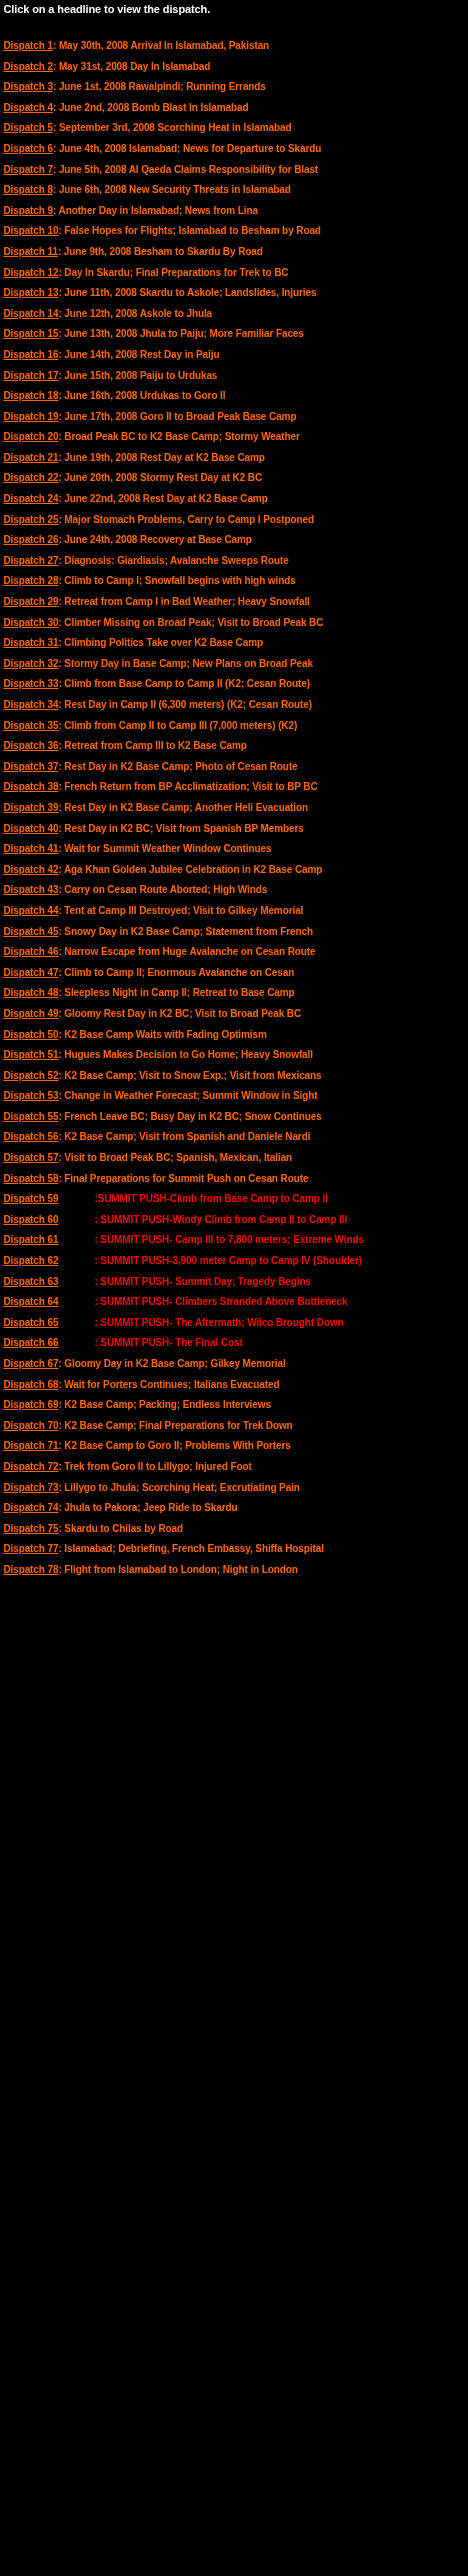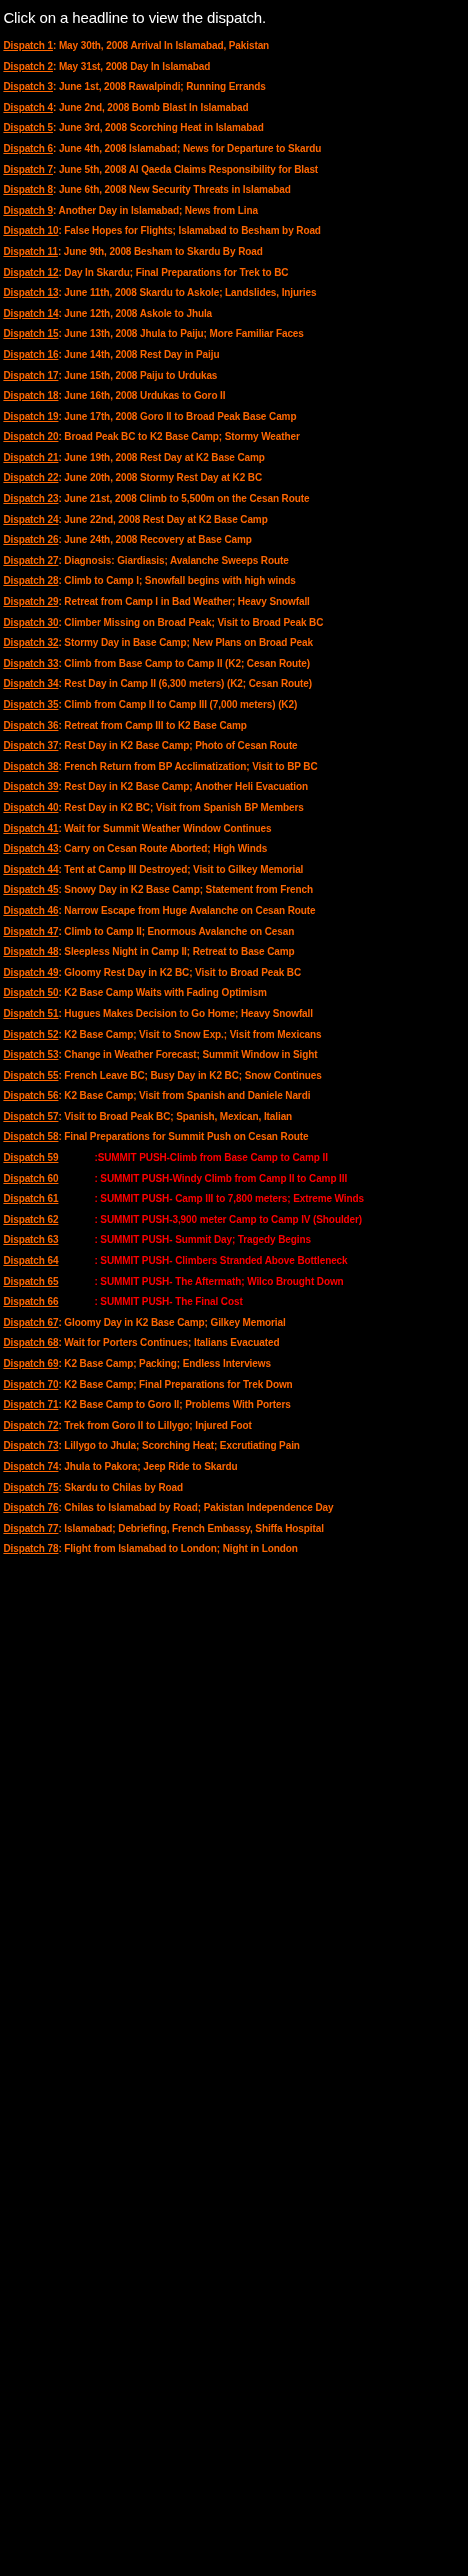--- a/index.html
+++ b/index.html
@@ -17,23 +17,23 @@
   #page {
     position: relative;
     width: 469px;
     height: 2576px;
     background: #000000;
     overflow: hidden;
   }
   .intro {
     position: absolute;
     left: 3.4px;
-    top: 9px;
-    font-size: 15px;
-    font-weight: normal;
+    top: 3px;
+    font-size: 11px;
+    font-weight: bold;
     color: #ffffff;
     letter-spacing: -0.1px;
     white-space: nowrap;
   }
   .list {
     position: absolute;
     left: 3.4px;
     top: 36px;
     right: 0;
   }
@@ -64,55 +64,57 @@
 
 <div id="page">
 
   <div class="intro">Click on a headline to view the dispatch.</div>
 
   <div class="list" id="dispatch-list">
       <div class="row"><span class="link">Dispatch 1</span><span class="rest">: May 30th, 2008 Arrival In Islamabad, Pakistan</span></div>
       <div class="row"><span class="link">Dispatch 2</span><span class="rest">: May 31st, 2008 Day In Islamabad</span></div>
       <div class="row"><span class="link">Dispatch 3</span><span class="rest">: June 1st, 2008 Rawalpindi; Running Errands</span></div>
       <div class="row"><span class="link">Dispatch 4</span><span class="rest">: June 2nd, 2008 Bomb Blast In Islamabad</span></div>
-      <div class="row"><span class="link">Dispatch 5</span><span class="rest">: June 3rd, 2008 Scorching Heat in Islamabad</span></div>
+      <div class="row"><span class="link">Dispatch 5</span><span class="rest">: September 3rd, 2008 Scorching Heat in Islamabad</span></div>
       <div class="row"><span class="link">Dispatch 6</span><span class="rest">: June 4th, 2008 Islamabad; News for Departure to Skardu</span></div>
       <div class="row"><span class="link">Dispatch 7</span><span class="rest">: June 5th, 2008 Al Qaeda Claims Responsibility for Blast</span></div>
       <div class="row"><span class="link">Dispatch 8</span><span class="rest">: June 6th, 2008 New Security Threats in Islamabad</span></div>
       <div class="row"><span class="link">Dispatch 9</span><span class="rest">: Another Day in Islamabad; News from Lina</span></div>
       <div class="row"><span class="link">Dispatch 10</span><span class="rest">: False Hopes for Flights; Islamabad to Besham by Road</span></div>
       <div class="row"><span class="link">Dispatch 11</span><span class="rest">: June 9th, 2008 Besham to Skardu By Road</span></div>
       <div class="row"><span class="link">Dispatch 12</span><span class="rest">: Day In Skardu; Final Preparations for Trek to BC</span></div>
       <div class="row"><span class="link">Dispatch 13</span><span class="rest">: June 11th, 2008 Skardu to Askole; Landslides, Injuries</span></div>
       <div class="row"><span class="link">Dispatch 14</span><span class="rest">: June 12th, 2008 Askole to Jhula</span></div>
       <div class="row"><span class="link">Dispatch 15</span><span class="rest">: June 13th, 2008 Jhula to Paiju; More Familiar Faces</span></div>
       <div class="row"><span class="link">Dispatch 16</span><span class="rest">: June 14th, 2008 Rest Day in Paiju</span></div>
       <div class="row"><span class="link">Dispatch 17</span><span class="rest">: June 15th, 2008 Paiju to Urdukas</span></div>
       <div class="row"><span class="link">Dispatch 18</span><span class="rest">: June 16th, 2008 Urdukas to Goro II</span></div>
       <div class="row"><span class="link">Dispatch 19</span><span class="rest">: June 17th, 2008 Goro II to Broad Peak Base Camp</span></div>
       <div class="row"><span class="link">Dispatch 20</span><span class="rest">: Broad Peak BC to K2 Base Camp; Stormy Weather</span></div>
       <div class="row"><span class="link">Dispatch 21</span><span class="rest">: June 19th, 2008 Rest Day at K2 Base Camp</span></div>
       <div class="row"><span class="link">Dispatch 22</span><span class="rest">: June 20th, 2008 Stormy Rest Day at K2 BC</span></div>
-      <div class="row"><span class="link">Dispatch 23</span><span class="rest">: June 21st, 2008 Climb to 5,500m on the Cesan Route</span></div>
       <div class="row"><span class="link">Dispatch 24</span><span class="rest">: June 22nd,  2008 Rest Day at K2 Base Camp</span></div>
+      <div class="row"><span class="link">Dispatch 25</span><span class="rest">: Major Stomach Problems, Carry to Camp I Postponed</span></div>
       <div class="row"><span class="link">Dispatch 26</span><span class="rest">: June 24th, 2008 Recovery at Base Camp</span></div>
       <div class="row"><span class="link">Dispatch 27</span><span class="rest">: Diagnosis: Giardiasis; Avalanche Sweeps Route</span></div>
       <div class="row"><span class="link">Dispatch 28</span><span class="rest">: Climb to Camp I; Snowfall begins with high winds</span></div>
       <div class="row"><span class="link">Dispatch 29</span><span class="rest">: Retreat from Camp I in Bad Weather; Heavy Snowfall</span></div>
       <div class="row"><span class="link">Dispatch 30</span><span class="rest">: Climber Missing on Broad Peak; Visit to Broad Peak BC</span></div>
+      <div class="row"><span class="link">Dispatch 31</span><span class="rest">: Climbing Politics Take over K2 Base Camp</span></div>
       <div class="row"><span class="link">Dispatch 32</span><span class="rest">: Stormy Day in Base Camp; New Plans on Broad Peak</span></div>
       <div class="row"><span class="link">Dispatch 33</span><span class="rest">: Climb from Base Camp to Camp II (K2; Cesan Route)</span></div>
       <div class="row"><span class="link">Dispatch 34</span><span class="rest">: Rest Day in Camp II (6,300 meters) (K2; Cesan Route)</span></div>
       <div class="row"><span class="link">Dispatch 35</span><span class="rest">: Climb from Camp II to Camp III (7,000 meters) (K2)</span></div>
       <div class="row"><span class="link">Dispatch 36</span><span class="rest">: Retreat from Camp III to K2 Base Camp</span></div>
       <div class="row"><span class="link">Dispatch 37</span><span class="rest">: Rest Day in K2 Base Camp; Photo of Cesan Route</span></div>
       <div class="row"><span class="link">Dispatch 38</span><span class="rest">: French Return from BP Acclimatization; Visit to BP BC</span></div>
       <div class="row"><span class="link">Dispatch 39</span><span class="rest">: Rest Day in K2 Base Camp; Another Heli Evacuation</span></div>
       <div class="row"><span class="link">Dispatch 40</span><span class="rest">: Rest Day in K2 BC; Visit from Spanish BP Members</span></div>
       <div class="row"><span class="link">Dispatch 41</span><span class="rest">: Wait for Summit Weather Window Continues</span></div>
+      <div class="row"><span class="link">Dispatch 42</span><span class="rest">: Aga Khan Golden Jubilee Celebration in K2 Base Camp</span></div>
       <div class="row"><span class="link">Dispatch 43</span><span class="rest">: Carry on Cesan Route Aborted; High Winds</span></div>
       <div class="row"><span class="link">Dispatch 44</span><span class="rest">: Tent at Camp III Destroyed; Visit to Gilkey Memorial</span></div>
       <div class="row"><span class="link">Dispatch 45</span><span class="rest">: Snowy Day in K2 Base Camp; Statement from French</span></div>
       <div class="row"><span class="link">Dispatch 46</span><span class="rest">: Narrow Escape from Huge Avalanche on Cesan Route</span></div>
       <div class="row"><span class="link">Dispatch 47</span><span class="rest">: Climb to Camp II; Enormous Avalanche on Cesan</span></div>
       <div class="row"><span class="link">Dispatch 48</span><span class="rest">: Sleepless Night in Camp II; Retreat to Base Camp</span></div>
       <div class="row"><span class="link">Dispatch 49</span><span class="rest">: Gloomy Rest Day in K2 BC; Visit to Broad Peak BC</span></div>
       <div class="row"><span class="link">Dispatch 50</span><span class="rest">: K2 Base Camp Waits with Fading Optimism</span></div>
       <div class="row"><span class="link">Dispatch 51</span><span class="rest">: Hugues Makes Decision to Go Home; Heavy Snowfall</span></div>
       <div class="row"><span class="link">Dispatch 52</span><span class="rest">: K2 Base Camp; Visit to Snow Exp.; Visit from Mexicans</span></div>
@@ -131,19 +133,18 @@
       <div class="row summit"><span class="link">Dispatch 66</span><span class="rest">: SUMMIT PUSH- The Final Cost</span></div>
       <div class="row"><span class="link">Dispatch 67</span><span class="rest">: Gloomy Day in K2 Base Camp; Gilkey Memorial</span></div>
       <div class="row"><span class="link">Dispatch 68</span><span class="rest">: Wait for Porters Continues; Italians Evacuated</span></div>
       <div class="row"><span class="link">Dispatch 69</span><span class="rest">: K2 Base Camp; Packing; Endless Interviews</span></div>
       <div class="row"><span class="link">Dispatch 70</span><span class="rest">: K2 Base Camp; Final Preparations for Trek Down</span></div>
       <div class="row"><span class="link">Dispatch 71</span><span class="rest">: K2 Base Camp to Goro II; Problems With Porters</span></div>
       <div class="row"><span class="link">Dispatch 72</span><span class="rest">: Trek from Goro II to Lillygo; Injured Foot</span></div>
       <div class="row"><span class="link">Dispatch 73</span><span class="rest">: Lillygo to Jhula; Scorching Heat; Excrutiating Pain</span></div>
       <div class="row"><span class="link">Dispatch 74</span><span class="rest">: Jhula to Pakora; Jeep Ride to Skardu</span></div>
       <div class="row"><span class="link">Dispatch 75</span><span class="rest">: Skardu to Chilas by Road</span></div>
-      <div class="row"><span class="link">Dispatch 76</span><span class="rest">: Chilas to Islamabad by Road; Pakistan Independence Day</span></div>
       <div class="row"><span class="link">Dispatch 77</span><span class="rest">: Islamabad; Debriefing, French Embassy, Shiffa Hospital</span></div>
       <div class="row"><span class="link">Dispatch 78</span><span class="rest">: Flight from Islamabad to London; Night in London</span></div>
     </div>
 
 </div>
 
 
 </body></html>

